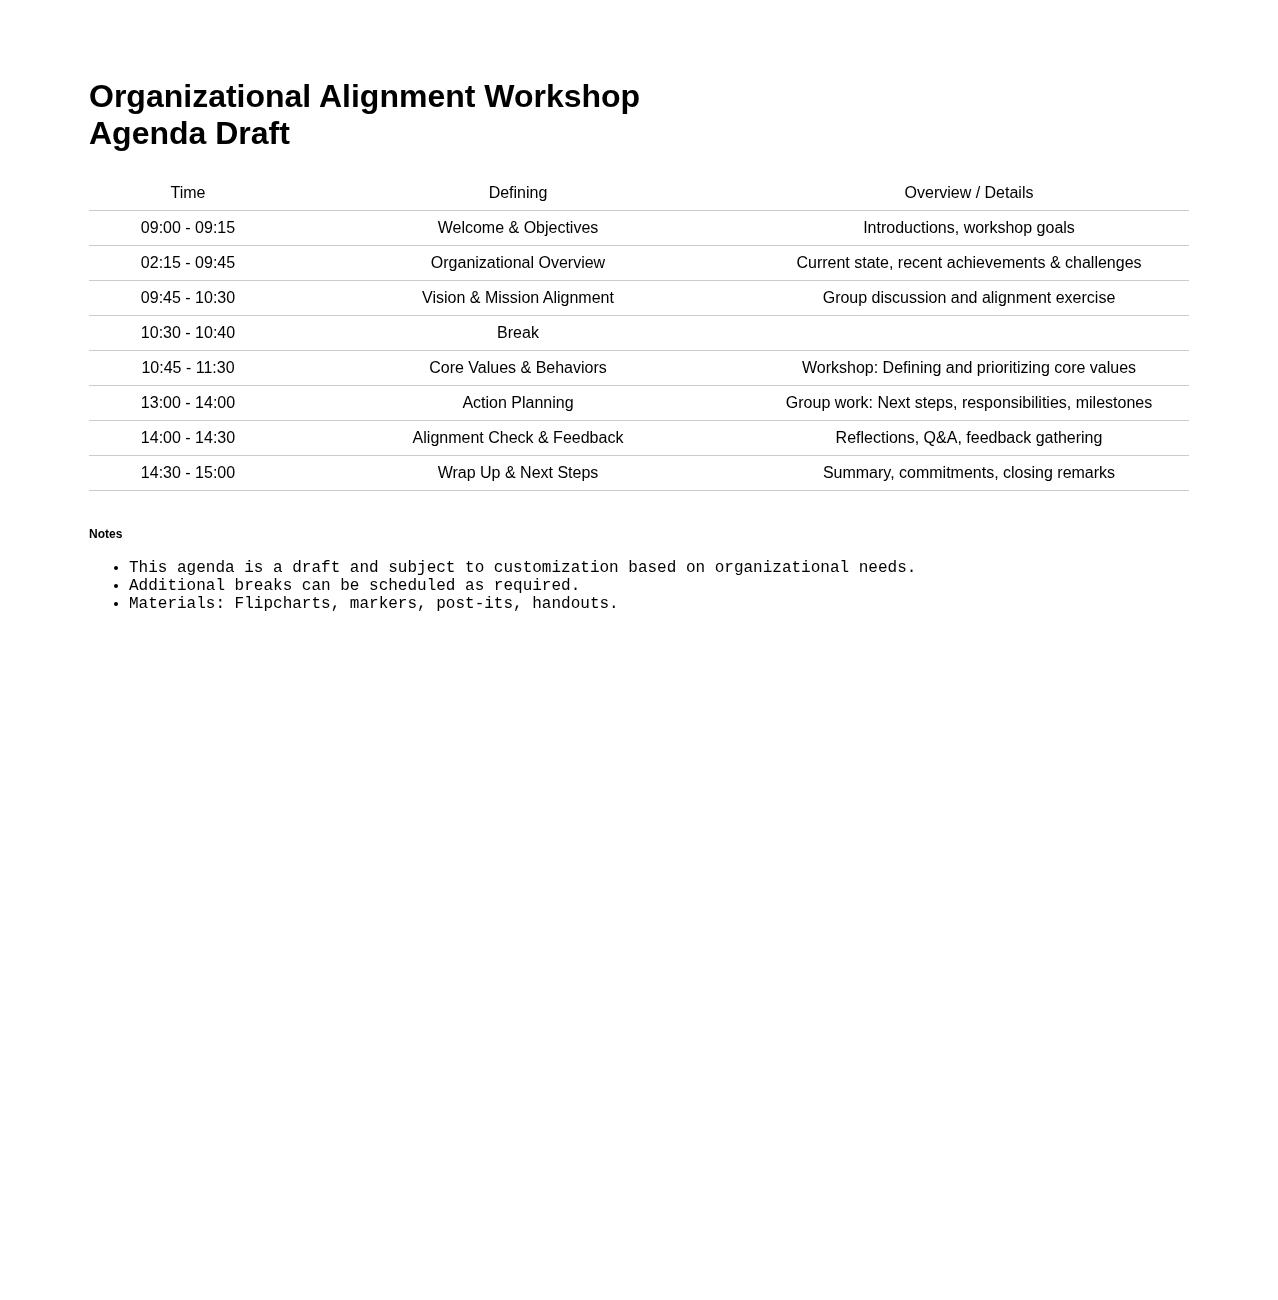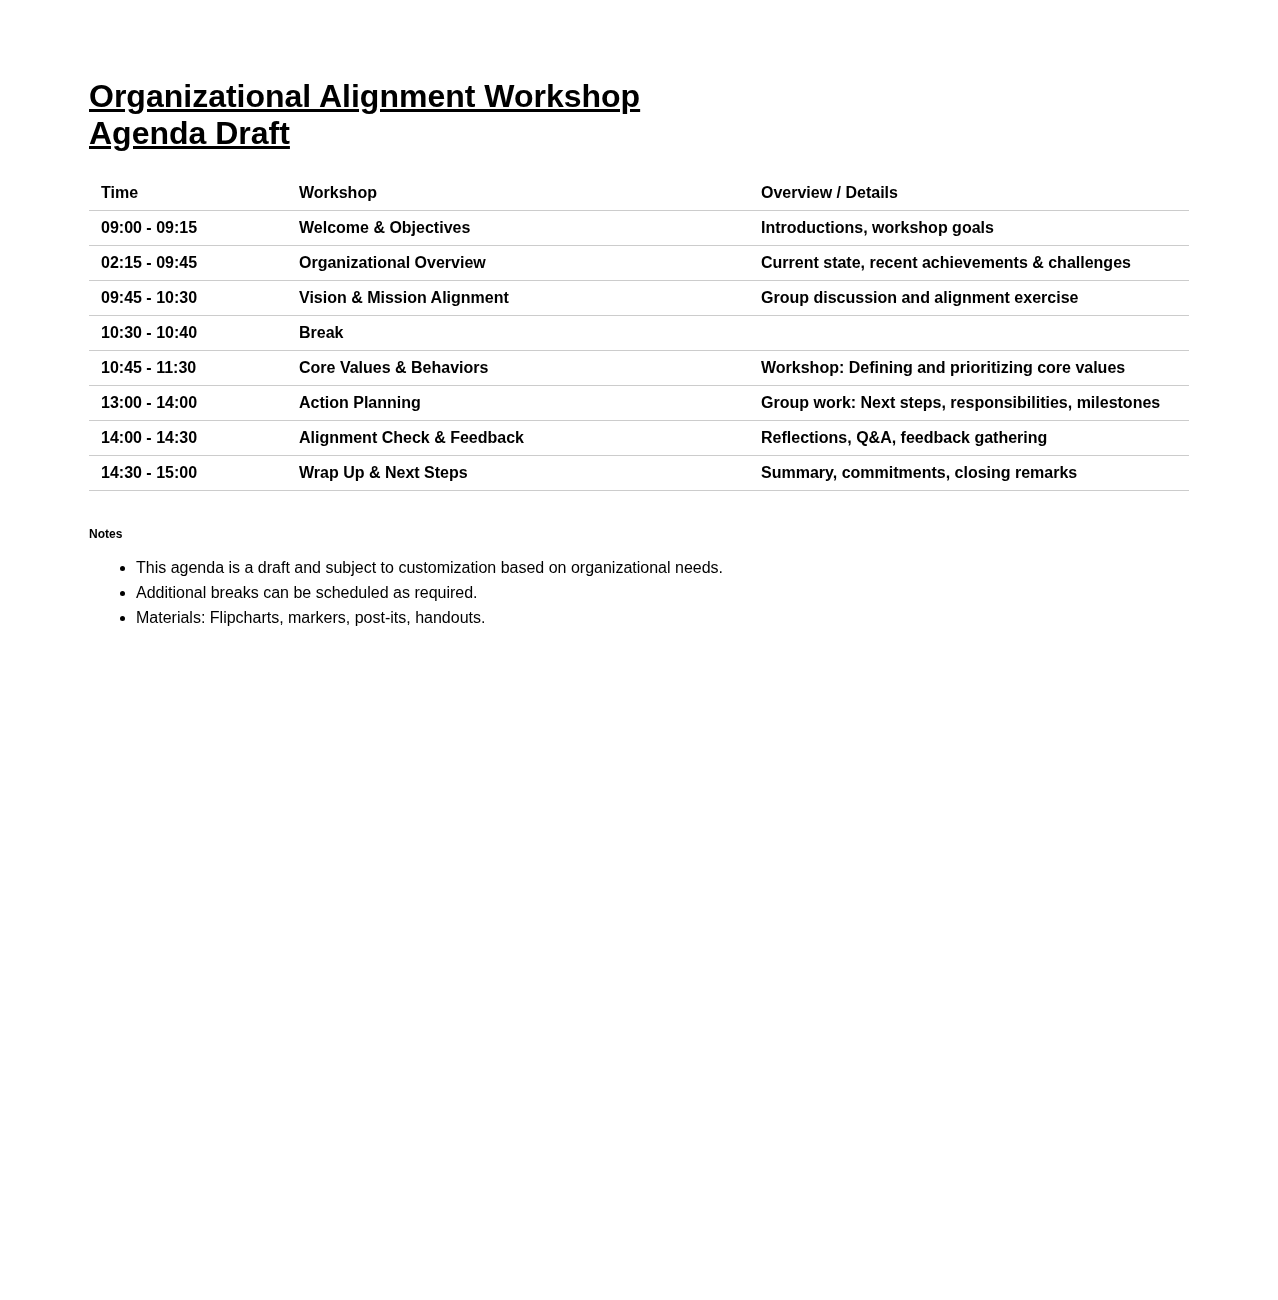--- a/index.html
+++ b/index.html
@@ -19,67 +19,66 @@
       top: 78px;
       width: 1100px;
     }
     h1 {
       font-family: "Liberation Sans", sans-serif;
       font-size: 32px;
       font-weight: bold;
       line-height: 37px;
       margin: 0;
       width: 600px;
-      text-decoration: underline;
     }
     table {
       border-collapse: collapse;
       width: 1100px;
       margin-top: 24px;
       font-size: 16px;
     }
     th, td {
-      text-align: left;
-      font-weight: bold;
+      text-align: center;
+      font-weight: normal;
       padding: 0 12px;
       height: 34px;
       border-bottom: 1px solid #cccccc;
       vertical-align: middle;
       white-space: nowrap;
     }
     th.col-time, td.col-time { width: 174px; }
     th.col-session, td.col-session { width: 438px; }
     h2 {
       font-size: 12px;
       font-weight: bold;
       margin: 32px 0 0 0;
       line-height: 22px;
     }
     ul {
       margin: 14px 0 0 0;
       padding-left: 40px;
       font-size: 16px;
       line-height: 18px;
     }
-    li { margin: 7px; }
+    li { margin: 0; font-family: Liberation Mono, monospace; }
   </style>
 </head>
 <body>
 
 <div class="page">
   <h1>
     <span>Organizational Alignment Workshop</span><br>
     <span>Agenda Draft</span>
   </h1>
 
   <table>
     <thead>
       <tr>
         <th class="col-time">Time</th>
-        <th class="col-session">Workshop</th>
+        <th class="col-session">Defining</th>
         <th class="col-details">Overview / Details</th>
       </tr>
     </thead>
     <tbody>
       <tr>
         <td class="col-time">09:00 - 09:15</td>
         <td class="col-session">Welcome &amp; Objectives</td>
         <td class="col-details">Introductions, workshop goals</td>
       </tr>
       <tr>

